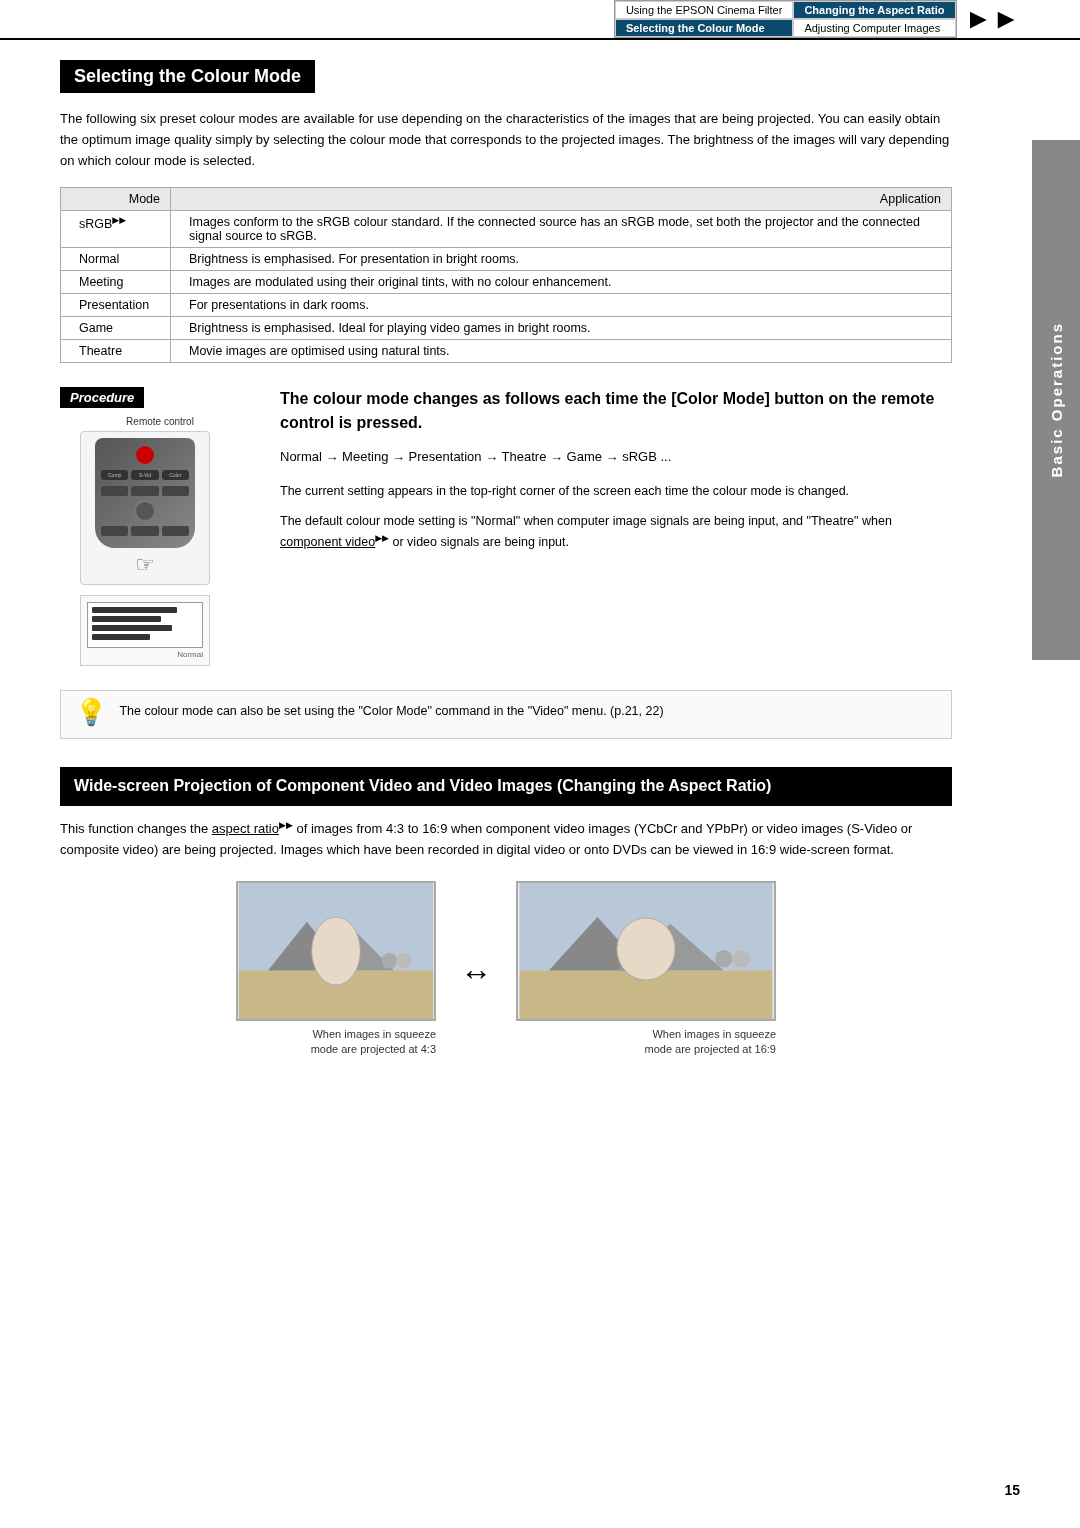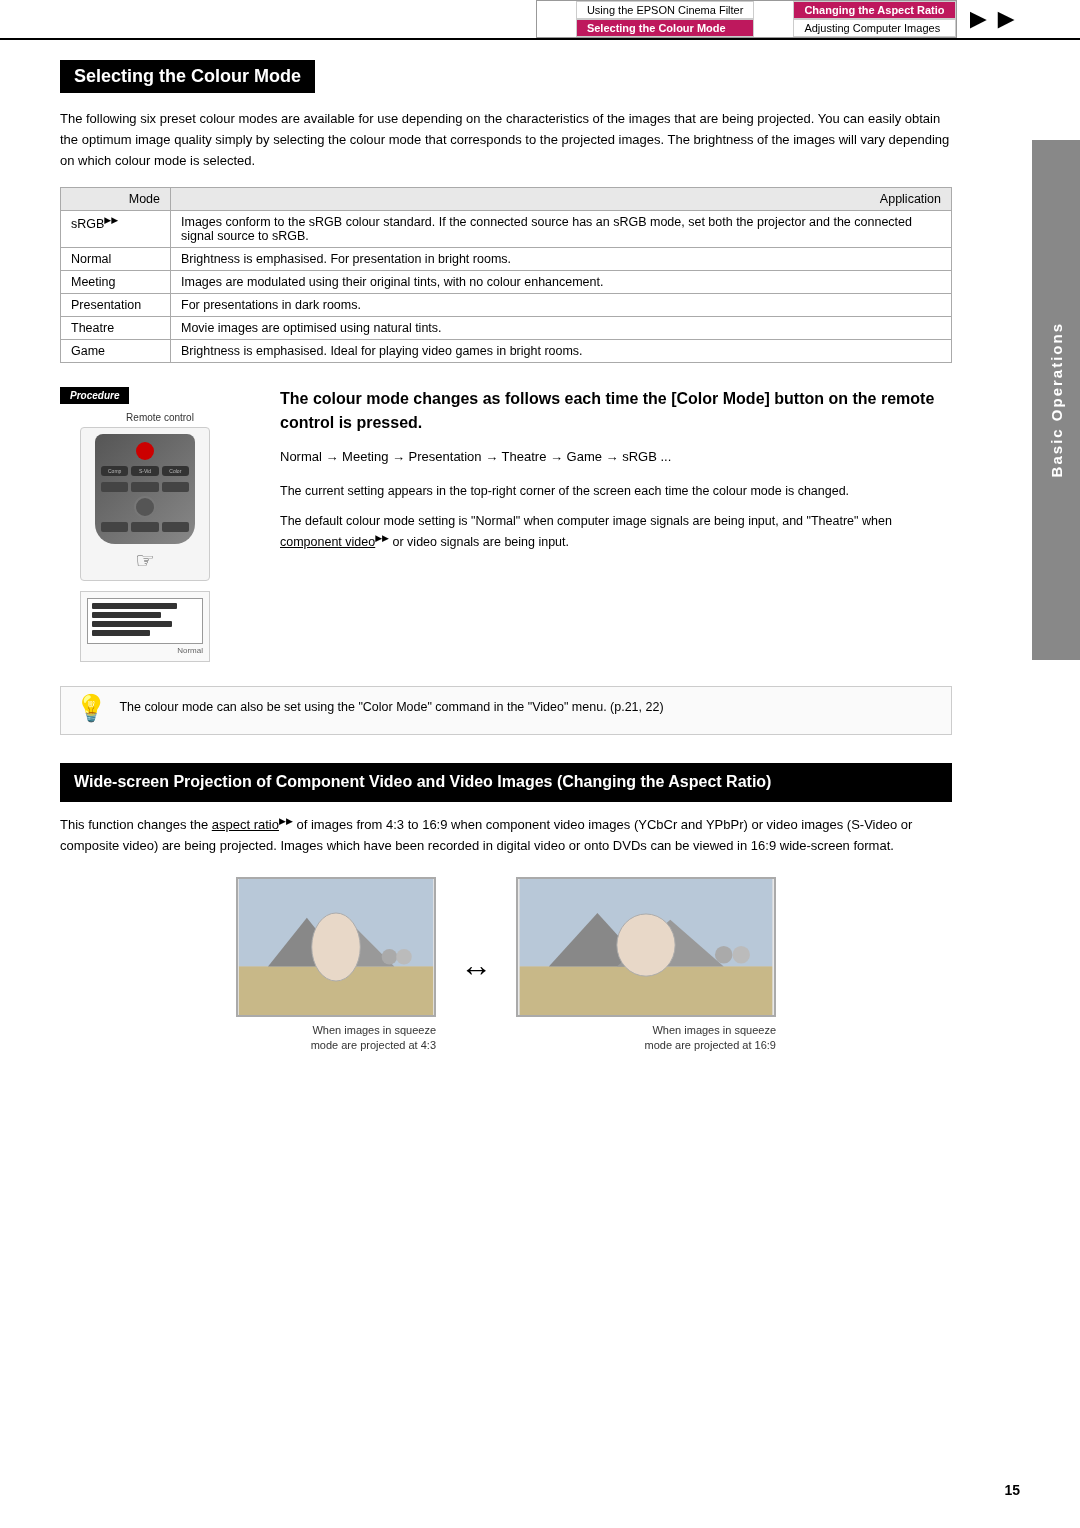--- a/index.html
+++ b/index.html
@@ -26,24 +26,23 @@
       display: grid;
       grid-template-columns: auto auto;
       grid-template-rows: auto auto;
       border: 1px solid #999;
       font-size: 11px;
     }
     .nav-cell {
       padding: 2px 10px;
       border: 1px solid #ccc;
       white-space: nowrap;
-      margin-left: 39px;
     }
     .nav-cell.active {
-      background: #be185d;
+      background: #0c4a6e;
       color: #fff;
       font-weight: bold;
     }
     .nav-cell.inactive {
       background: #fff;
       color: #000;
     }
 
     
     .header-arrow {
@@ -109,21 +108,21 @@
     }
     .colour-table th {
       background: #e8e8e8;
       border: 1px solid #aaa;
       padding: 4px 10px;
       text-align: right;
       font-weight: normal;
     }
     .colour-table td {
       border: 1px solid #aaa;
-      padding: 4px 10px;
+      padding: 4px 18px;
       vertical-align: top;
     }
     .colour-table .mode-col {
       width: 110px;
       white-space: nowrap;
     }
 
     
     .procedure-section {
       display: flex;
@@ -133,21 +132,21 @@
     }
     .procedure-left {
       width: 200px;
       flex-shrink: 0;
     }
     .procedure-badge {
       background: #000;
       color: #fff;
       font-style: italic;
       font-weight: bold;
-      font-size: 10px;
+      font-size: 13px;
       padding: 3px 10px;
       display: inline-block;
       margin-bottom: 8px;
     }
     .procedure-label {
       font-size: 10px;
       text-align: center;
       margin-bottom: 4px;
       color: #333;
     }
@@ -400,26 +399,26 @@
           </tr>
           <tr>
             <td class="mode-col">Meeting</td>
             <td>Images are modulated using their original tints, with no colour enhancement.</td>
           </tr>
           <tr>
             <td class="mode-col">Presentation</td>
             <td>For presentations in dark rooms.</td>
           </tr>
           <tr>
+            <td class="mode-col">Game</td>
+            <td>Brightness is emphasised. Ideal for playing video games in bright rooms.</td>
+          </tr>
+          <tr>
             <td class="mode-col">Theatre</td>
             <td>Movie images are optimised using natural tints.</td>
-          </tr>
-          <tr>
-            <td class="mode-col">Game</td>
-            <td>Brightness is emphasised. Ideal for playing video games in bright rooms.</td>
           </tr>
         </tbody>
     </table>
   </div>
 
   <div class="procedure-section">
     <div class="procedure-left">
       <div class="procedure-badge">Procedure</div>
       <div class="procedure-label">Remote control</div>
 

